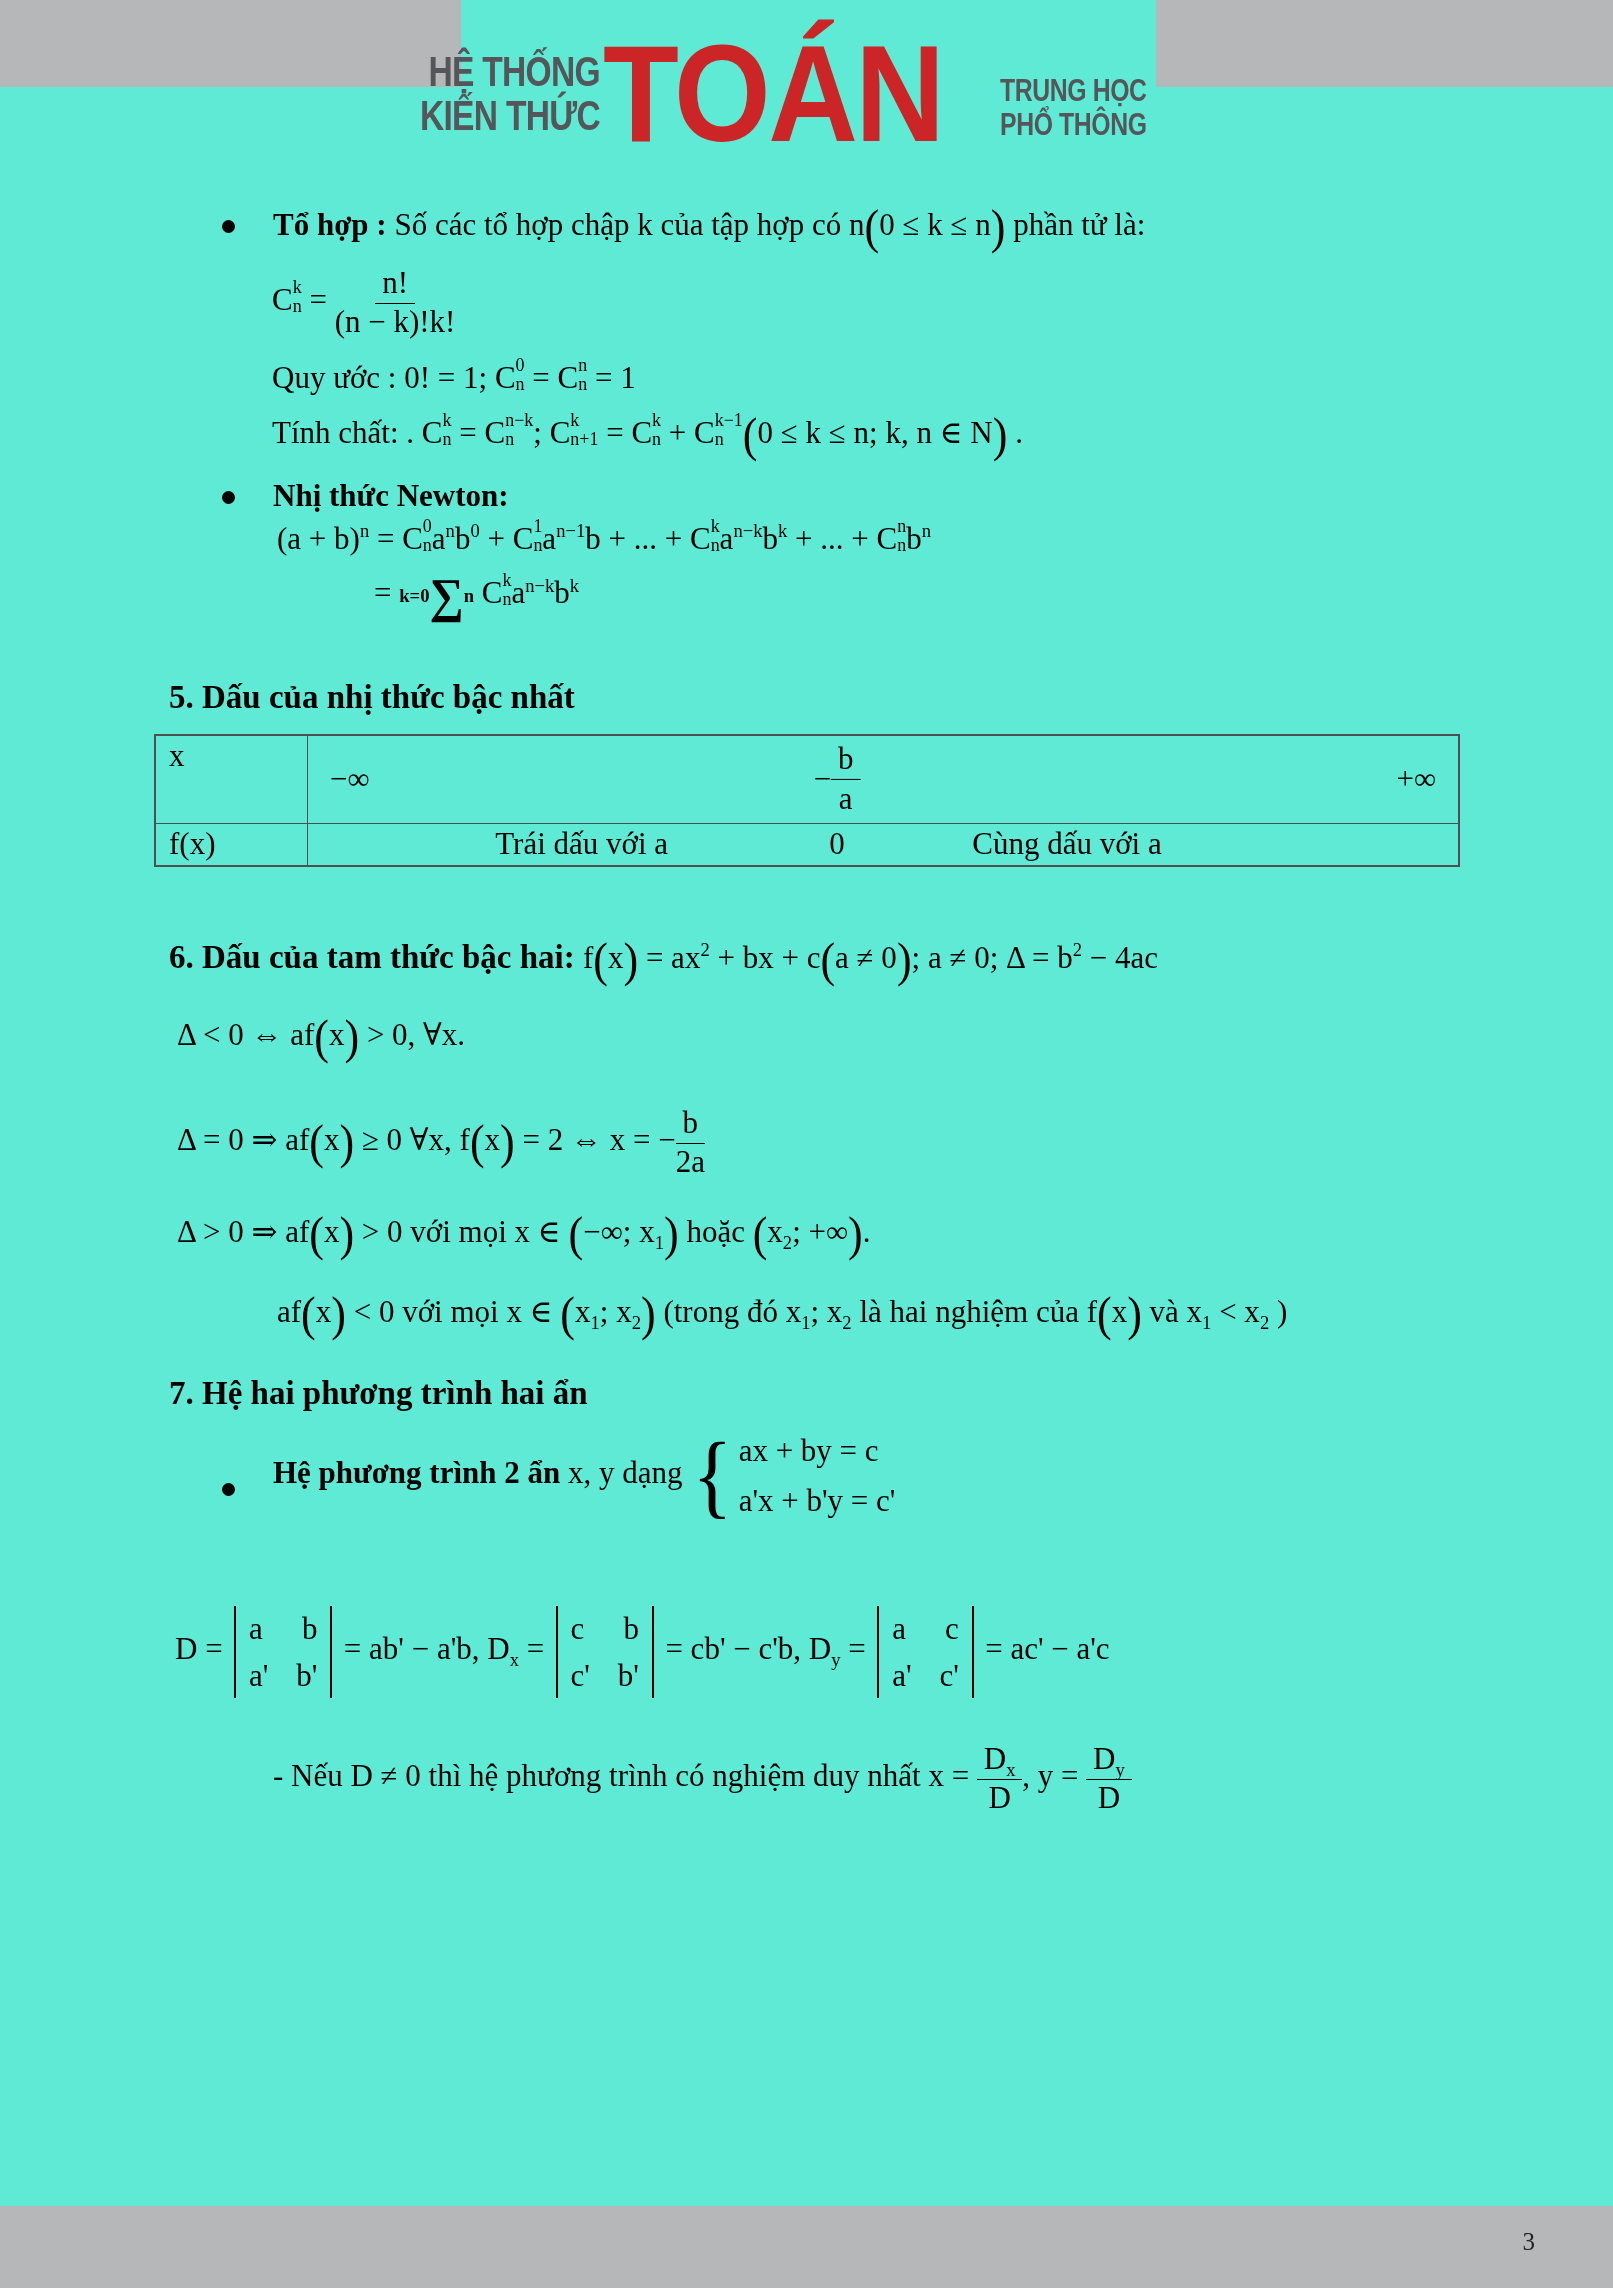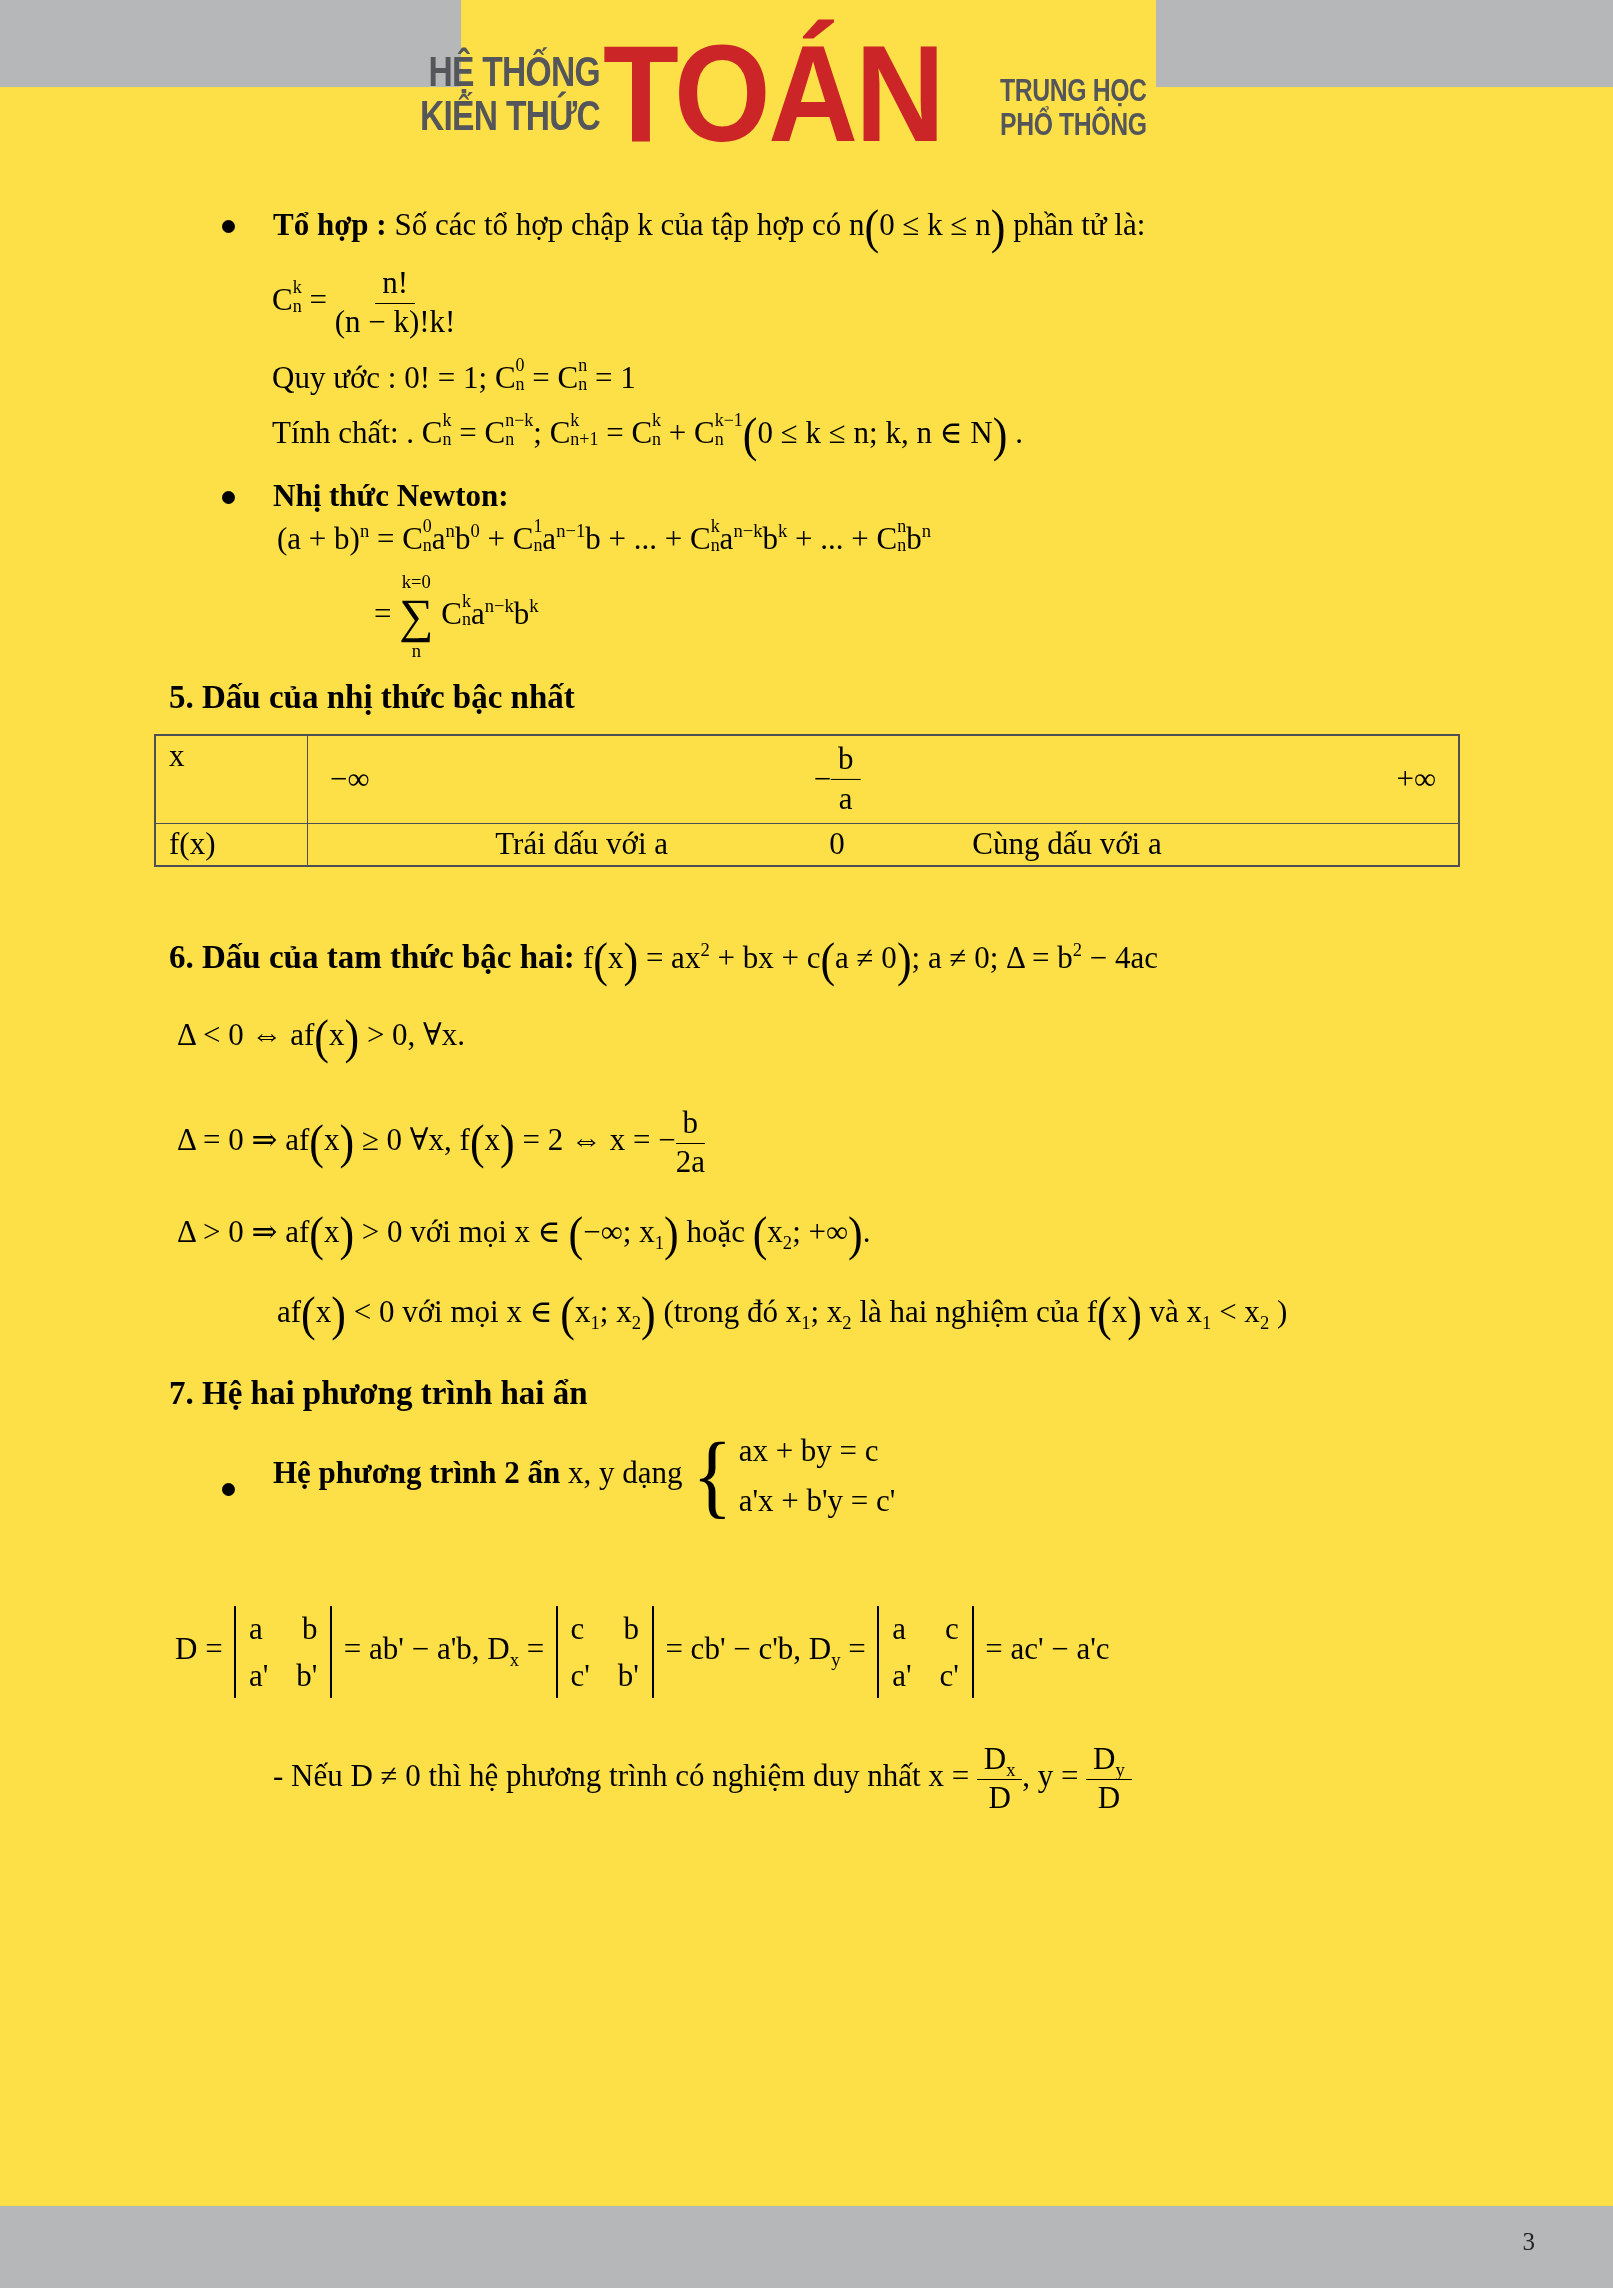--- a/index.html
+++ b/index.html
@@ -1,17 +1,17 @@
 <!DOCTYPE html>
 <html style="--red: #cc2527; --bar: #b5b7b9; --brand: #55565a;font-size:14.8px"><head>
 <meta charset="utf-8">
 <style>
   :root { --red:#cc2527; --bar:#b5b7b9; --brand:#55565a; }
   html,body { margin:0; padding:0; background:#fff; }
-  .page { position:relative; width:1613px; height:2289px; background:#fde047;
+  .page { position:relative; width:1613px; height:2289px; background:#5eead4;
           font-family:"Liberation Serif","DejaVu Serif",serif; color:#000; overflow:hidden; }
 
   
   .hdr-bar { position:absolute; top:0; height:87px; background:var(--bar); }
   #hdr-bar-left { left:0; width:461px; }
   #hdr-bar-right { left:1156px; width:457px; }
   .brand { position:absolute; font-family:"Liberation Sans","DejaVu Sans",sans-serif; font-weight:800; color:var(--brand); }
   #brand-left  { left:365px; top:50px; width:235px; text-align:right; font-size:42px; line-height:44px;
                  letter-spacing:-0.9px; transform:scaleX(0.80); transform-origin:right top; }
   #brand-main  { left:603px; top:24px; font-size:138px; line-height:1; color:var(--red);
@@ -40,21 +40,21 @@
   .bigp { display:inline-block; font-size:1.42em; line-height:1; vertical-align:-0.14em;
           transform:scaleY(1.12); font-weight:400; }
   .cstack { display:inline-flex; align-items:flex-start; line-height:1; }
   .cbase { line-height:1; }
   .cscripts { display:inline-flex; flex-direction:column; font-size:0.58em; line-height:1.05;
               transform:translateY(-0.32em); }
   .frac { display:inline-flex; flex-direction:column; align-items:center; vertical-align:middle;
           line-height:1.12; text-align:center; }
   .frac .ftop { padding:0 0.22em 0.06em; border-bottom:1.8px solid #000; }
   .frac .fbot { padding-top:0.06em;text-align:center; }
-  .sum { display:inline-flex; flex-direction:column; align-items:center; vertical-align:middle; line-height:1; }
+  .sum { display:inline-flex; flex-direction:row; align-items:center; vertical-align:middle; line-height:1;font-weight:bold; }
   .sum .s-above, .sum .s-below { font-size:0.60em; line-height:1.1; }
   .sum .s-sigma { font-size:1.55em; line-height:1; }
   .det { display:inline-flex; flex-direction:column; justify-content:center; vertical-align:middle;
          border-left:2.8px solid #000; border-right:2.8px solid #000; padding:7.4px 13px; row-gap:0.5em; margin:0 3.7px; }
   .det .d-row { display:flex; justify-content:space-between; column-gap:0.9em; line-height:1; }
   .cases { display:inline-flex; align-items:center; vertical-align:middle; }
   .cases .c-brace { font-size:3.0em; font-weight:400; line-height:0.8; margin-right:3.7px; transform:scaleX(0.9); }
   .cases .c-rows { display:inline-flex; flex-direction:column; row-gap:0.55em; line-height:1.05; text-align:left; }
 
   

